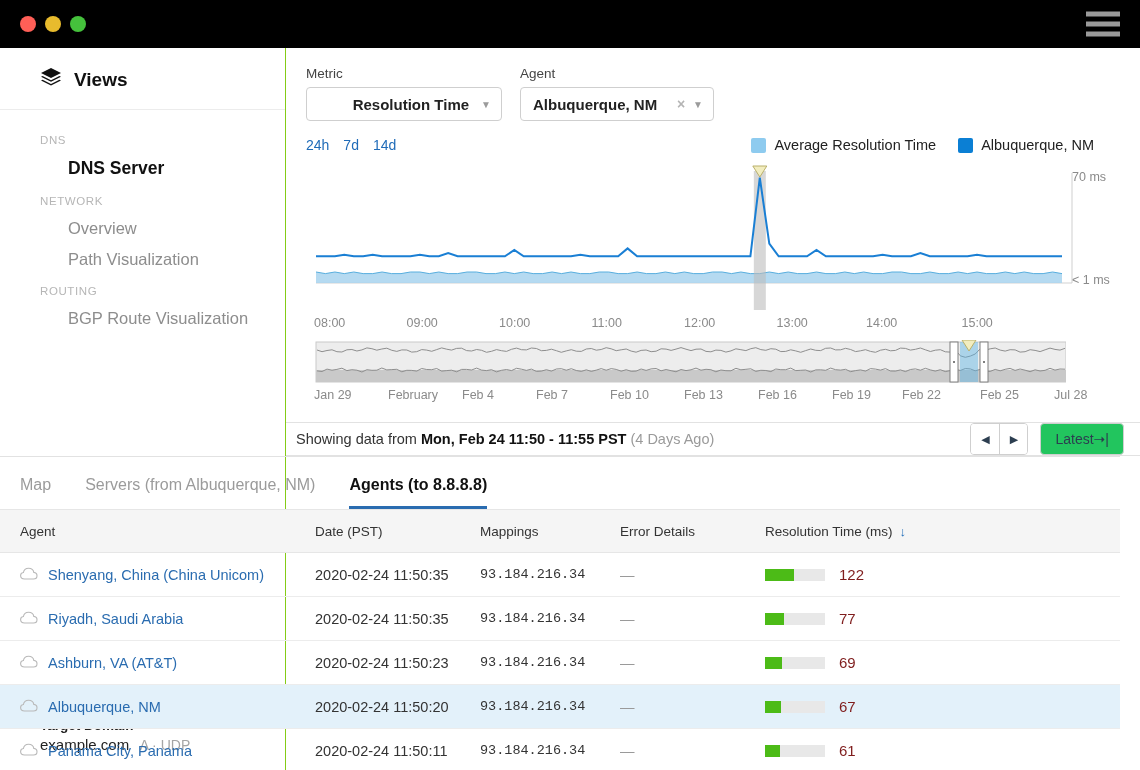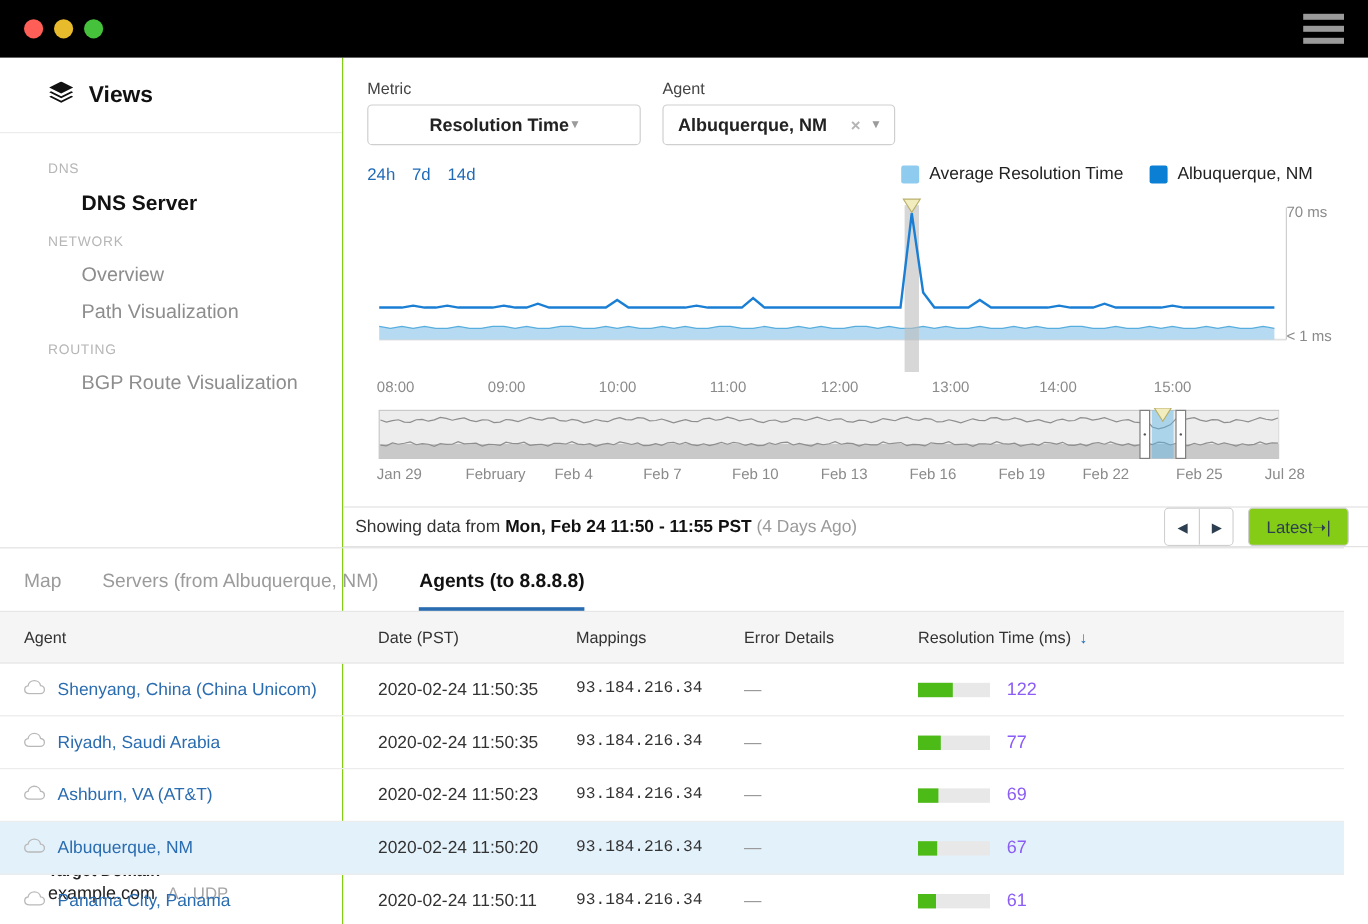--- a/index.html
+++ b/index.html
@@ -60,21 +60,21 @@
   
   .right { flex: 1 1 auto; display: flex; flex-direction: column; min-width: 0; }
 
   .controls { display: flex; gap: 18px; padding: 18px 0 10px 20px; }
   .field-label { font-size: 13.5px; color: #444; margin-bottom: 6px; }
   .select {
     height: 34px; border: 1px solid #cfcfcf; border-radius: 4px; background: #fff;
     display: flex; align-items: center; padding: 0 10px 0 12px;
     font-size: 15px; font-weight: bold; color: #222; cursor: pointer;
   }
-  .select.metric { width: 228px; justify-content: center; }
+  .select.metric { width: 196px; justify-content: flex-end; gap: 12px; }
   .select.agent { width: 194px; }
   .select .caret { color: #9b9b9b; font-size: 10px; }
   .select .clear { color: #b4b4b4; font-size: 14px; margin-left: auto; padding-right: 8px; }
 
   .chart-block { padding: 0 10px 0 20px; position: relative; }
   .range-row { display: flex; align-items: center; position: relative; height: 28px; }
   .range-btn { font-size: 14px; color: #1f6bb8; margin-right: 14px; cursor: pointer; }
   .legend { position: absolute; right: 36px; display: flex; gap: 22px; align-items: center; }
   .legend-item { display: flex; align-items: center; gap: 8px; font-size: 14.5px; color: #222; }
   .swatch { width: 15px; height: 15px; border-radius: 2px; }
@@ -105,21 +105,21 @@
   .nav-btns { margin-left: auto; display: flex; gap: 12px; }
   .pager { display: flex; border: 1px solid #cfcfcf; border-radius: 4px; overflow: hidden; }
   .pager div {
     width: 28px; height: 30px; display: flex; align-items: center; justify-content: center;
     font-size: 11px; color: #2c3e50; background: #fff; cursor: pointer;
   }
   .pager div + div { border-left: 1px solid #cfcfcf; }
   .latest-btn {
     border: 1px solid #cfcfcf; border-radius: 4px; height: 32px; padding: 0 14px;
     display: flex; align-items: center; font-size: 14px; color: #2c3e50;
-    background: #84cc16; cursor: pointer;
+    background: #22c55e; cursor: pointer;
   }
 
   
   .bottom { border-top: 1px solid #e2e2e2; }
   .tabs { display: flex; align-items: flex-end; gap: 34px; padding: 16px 0 0 40px; height: 52px; }
   .tab { font-size: 16px; color: #9b9b9b; padding-bottom: 12px; cursor: pointer; border-bottom: 3px solid transparent; }
   .tab.active { color: #111; font-weight: bold; border-bottom-color: #2a6cb0; }
 
   table { width: 100%; border-collapse: collapse; table-layout: fixed; }
   thead th {
@@ -134,21 +134,21 @@
   }
   tbody td:first-child { padding-left: 40px; }
   tbody tr.highlight td { background: #e3f1fa; }
   .agent-cell { display: flex; align-items: center; gap: 10px; }
   .agent-link { color: #2a6cb0; cursor: pointer; }
   .mono { font-family: "Liberation Mono", monospace; font-size: 13.5px; }
   .dash { color: #9a9a9a; }
   .rt-cell { display: flex; align-items: center; gap: 14px; }
   .bar-track { width: 60px; height: 12px; background: #e8e8e8; }
   .bar-fill { height: 12px; background: #4cbb17; }
-  .rt-val { font-size: 15px; color: #8b5cf6; }
+  .rt-val { font-size: 15px; color: #7f1d1d; }
 </style>
 </head>
 <body>
 
 <div class="titlebar">
   <div class="lights">
     <div class="light red"></div>
     <div class="light yellow"></div>
     <div class="light green"></div>
   </div>

